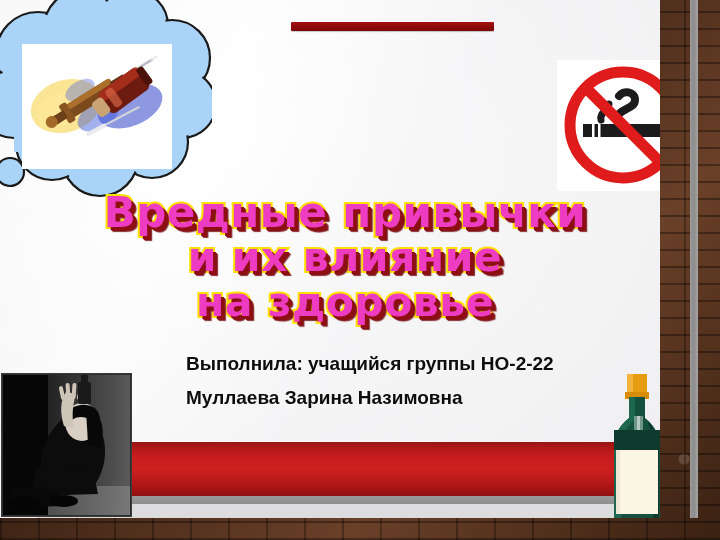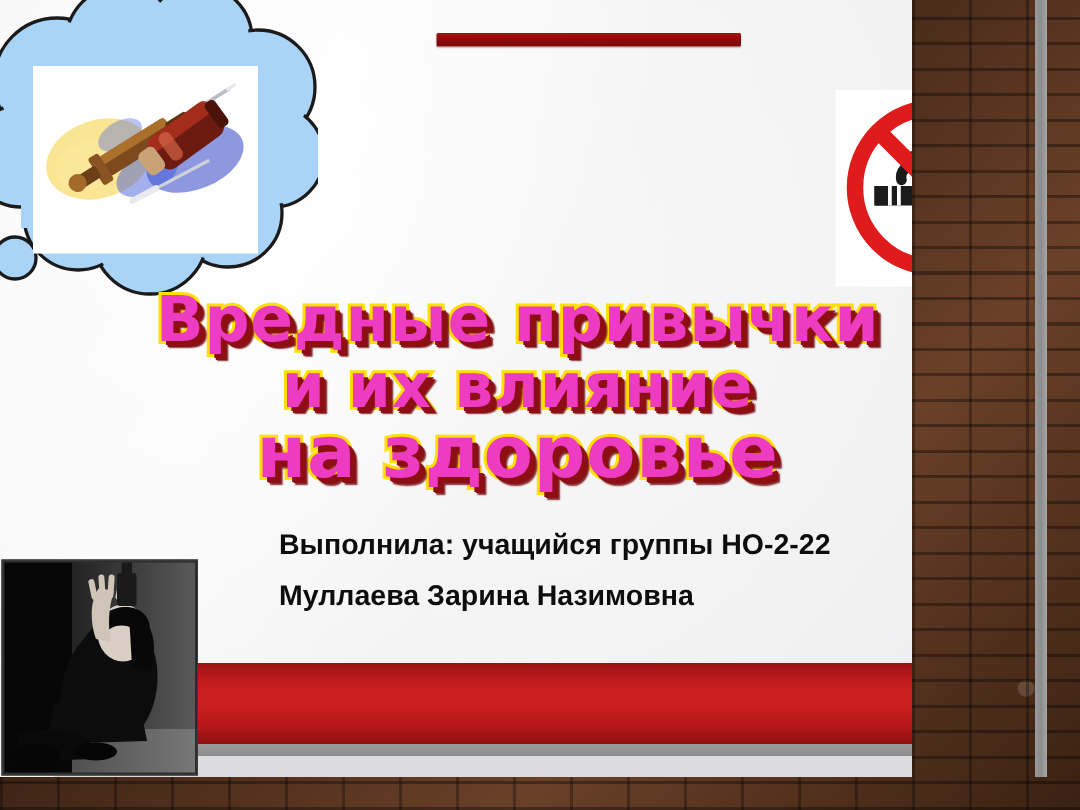--- a/index.html
+++ b/index.html
@@ -38,21 +38,21 @@
       radial-gradient(circle at 82% 55%, rgba(230,220,200,0.28) 0 6px, rgba(0,0,0,0) 7px),
       radial-gradient(circle at 95% 85%, rgba(210,200,180,0.20) 0 5px, rgba(0,0,0,0) 6px),
       linear-gradient(135deg, #5a3420 0%, #3d2315 40%, #6a4028 70%, #3a2112 100%);
   }
 
   
   .slide {
     position: absolute;
     left: 0;
     top: 0;
-    width: 608px;
+    width: 660px;
     height: 518px;
     background:
       radial-gradient(ellipse at 30% 25%, #ffffff 0%, #f7f7f8 45%, #eeeef0 100%);
     overflow: hidden;
   }
   .slide-sheen {
     position: absolute;
     inset: 0;
     background:
       linear-gradient(115deg, rgba(255,255,255,0.0) 0%, rgba(255,255,255,0.55) 30%,
@@ -132,21 +132,21 @@
     color: #ee3cc2;
     -webkit-text-stroke: 4px #ffe000;
     paint-order: stroke fill;
     text-shadow:
        3px 3px 0 #8d0f14,
        4px 4px 0 #8d0f14,
        5px 5px 1px rgba(110,10,14,0.85);
     white-space: nowrap;
   }
   .title-line.l2 { font-size: 41px; }
-  .title-line.l3 { font-size: 48px; }
+  .title-line.l3 { font-size: 41px; }
 
   
   .subtitle {
     position: absolute;
     left: 186px;
     top: 347px;
     width: 430px;
     font-family: "Liberation Sans", sans-serif;
     font-weight: bold;
     font-size: 19px;

